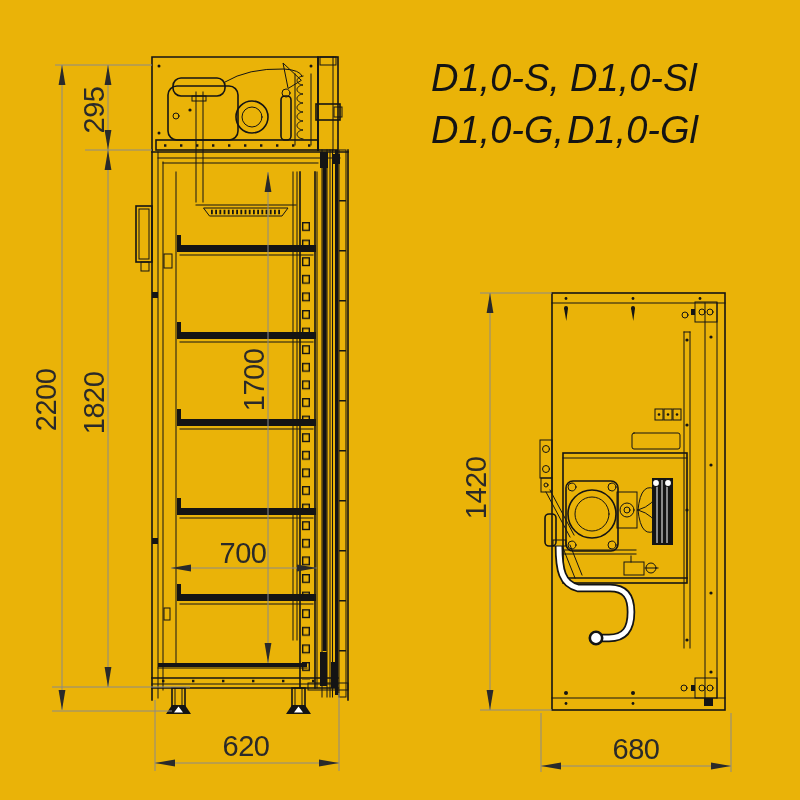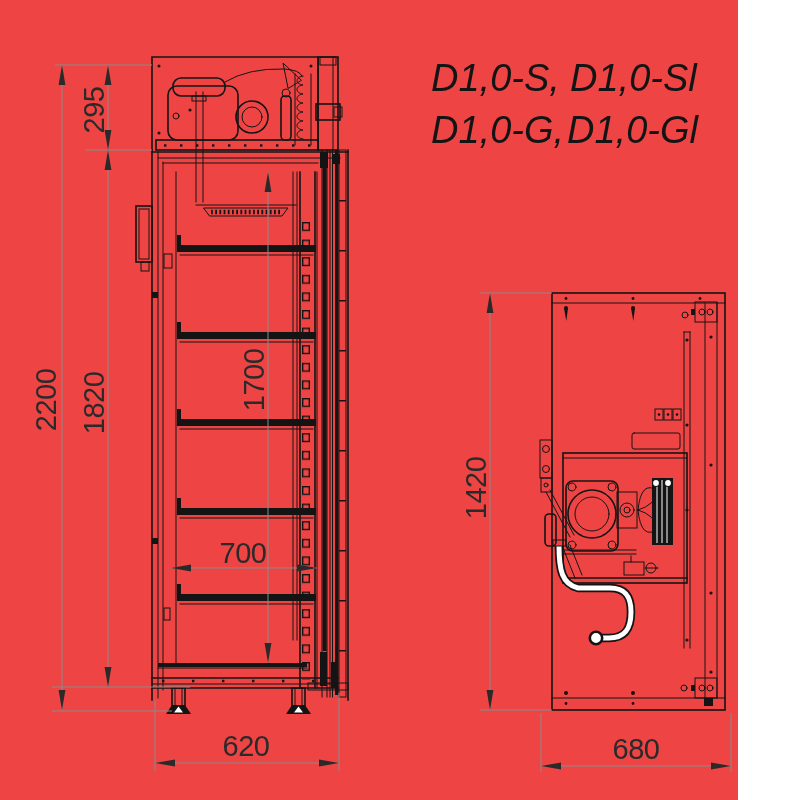--- a/index.html
+++ b/index.html
@@ -1,16 +1,16 @@
 <!DOCTYPE html>
 <html><head>
 <meta charset="utf-8">
 <style>
   html,body{margin:0;padding:0;background:#ffffff;}
-  .page{position:relative;width:738px;height:800px;background:#ef4444;overflow:hidden;}
+  .page{position:relative;width:800px;height:800px;background:#eab308;overflow:hidden;}
   svg{display:block;}
   .ln{fill:none;stroke:#141414;stroke-width:1.6;stroke-linecap:square;}
   .tn{fill:none;stroke:#141414;stroke-width:1;stroke-linecap:square;}
   .fl{fill:#141414;stroke:none;}
   .wfl{fill:#ffffff;stroke:none;}
   .dim{fill:none;stroke:#8a8a8a;stroke-width:1;}
   .arr{fill:#2a2a2a;stroke:none;}
   text{font-family:"Liberation Sans", sans-serif;}
   .dimtxt{font-size:29px;fill:#2a2a2a;letter-spacing:-0.5px;}
   .titletxt{font-size:38px;font-style:italic;fill:#141414;letter-spacing:0px;}

